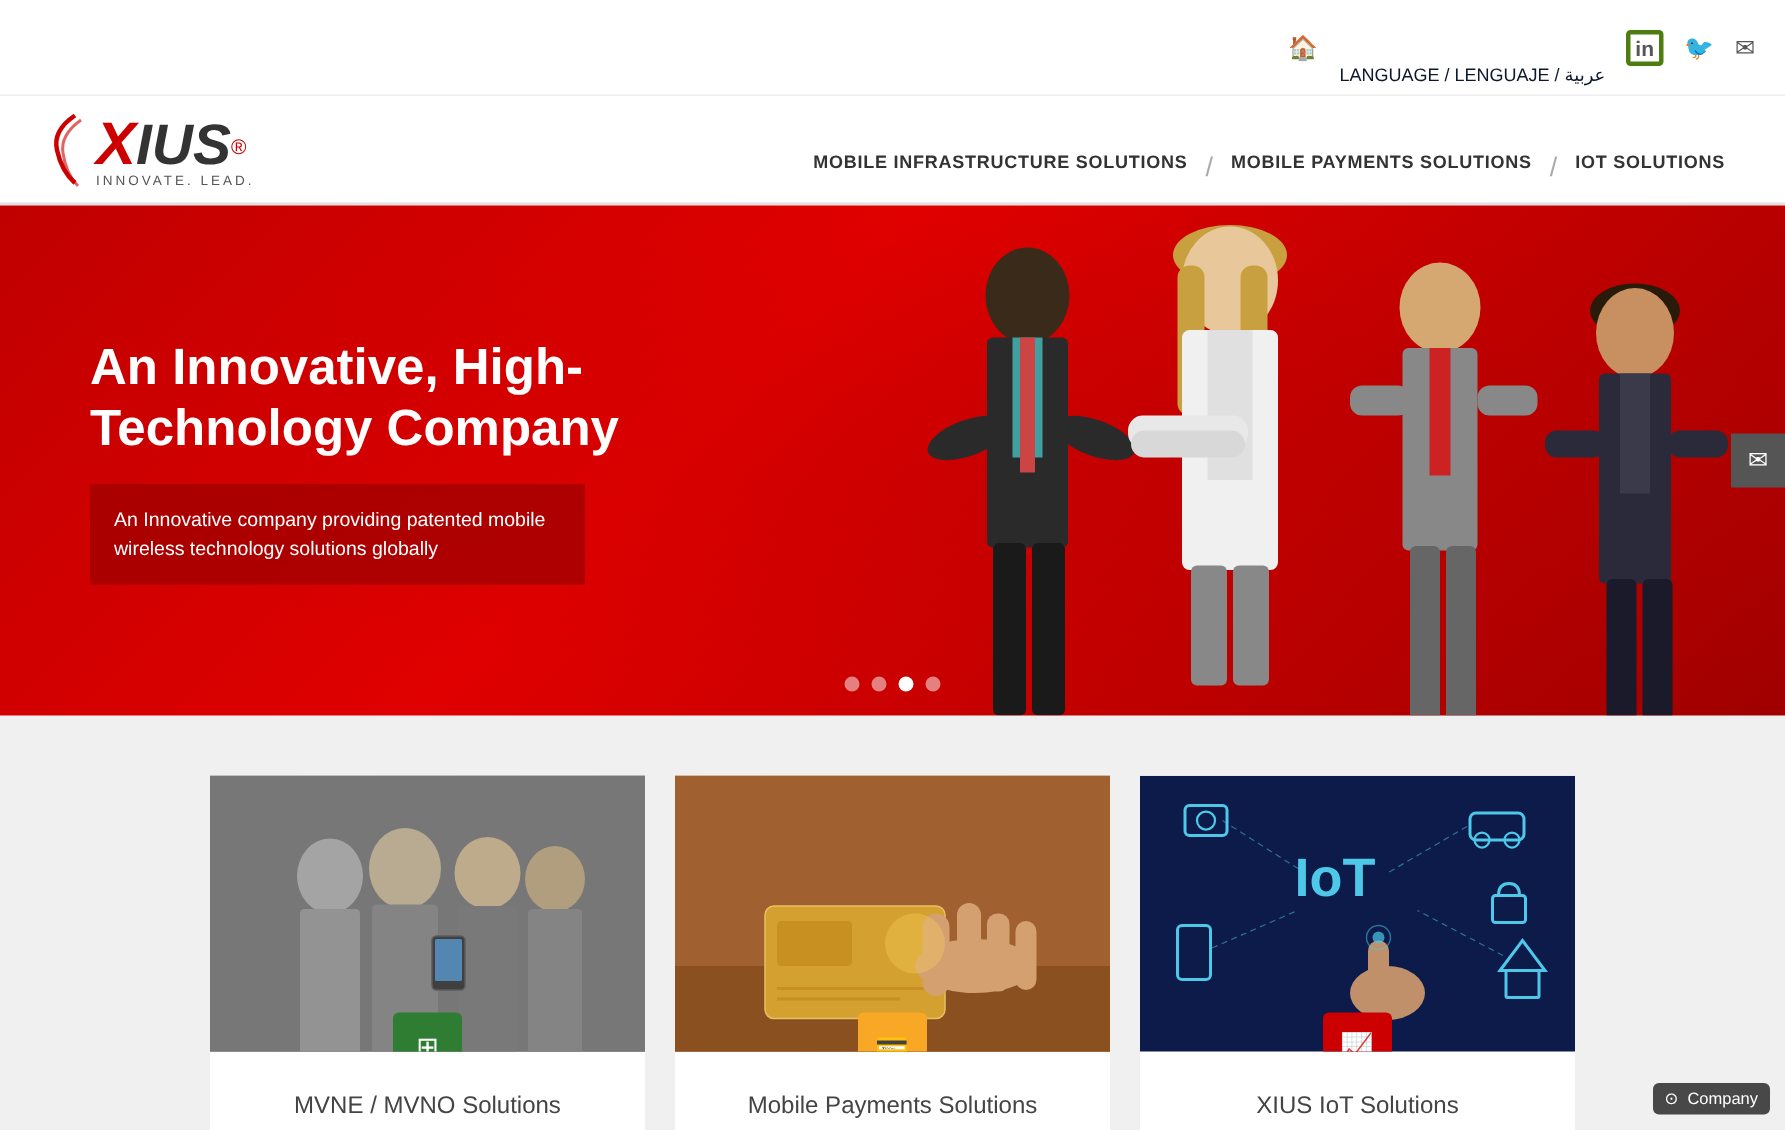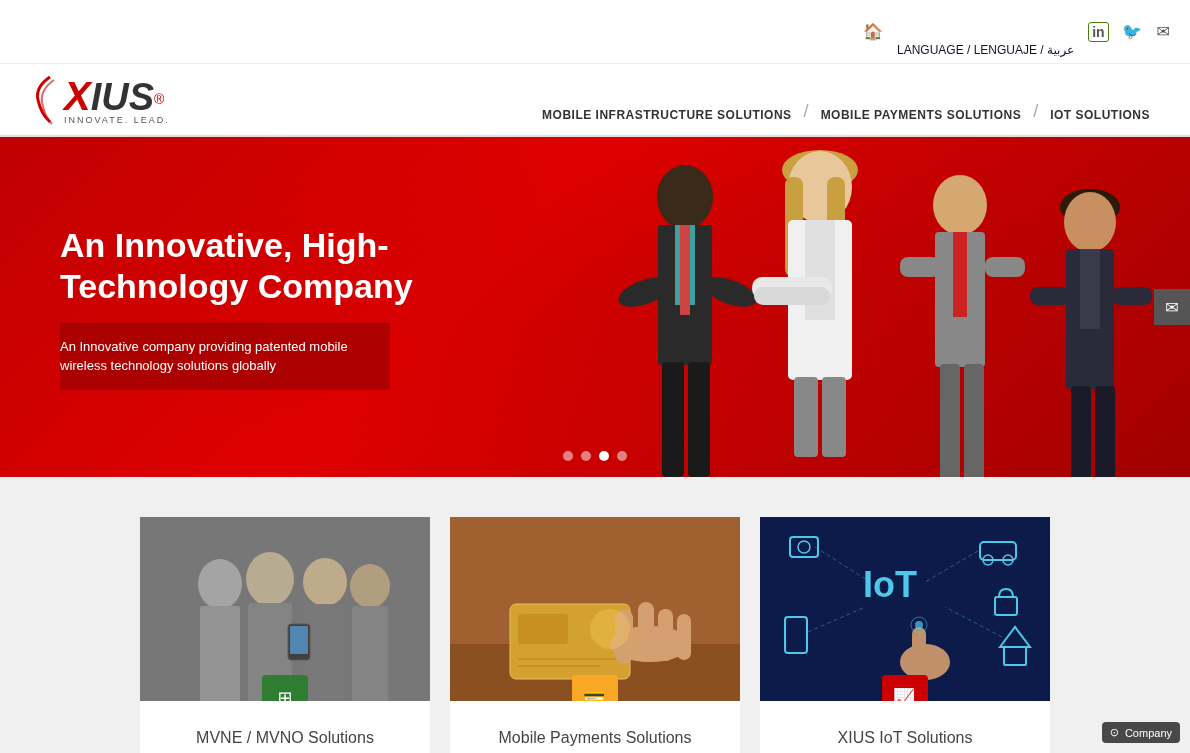--- a/index.html
+++ b/index.html
@@ -48,21 +48,21 @@
       text-align: right;
       margin-top: -4px;
     }
     .logo-swoosh {
       width: 30px;
       height: 55px;
       margin-right: 4px;
     }
     .nav-links {
       display: flex;
-      align-items: flex-end;
+      align-items: flex-start;
       gap: 0;
       margin-top: 24px;
     }
     .nav-link {
       font-size: 12px;
       font-weight: bold;
       color: #333;
       text-decoration: none;
       letter-spacing: 0.5px;
       padding: 0 10px;
@@ -100,21 +100,21 @@
     }
     .hero-title {
       font-size: 34px;
       font-weight: bold;
       color: #fff;
       line-height: 1.2;
       margin-bottom: 16px;
     }
     .hero-desc-box {
       background: rgba(150, 0, 0, 0.65);
-      padding: 14px 0;
+      padding: 14px 16px;
       max-width: 330px;
     }
     .hero-desc {
       font-size: 13px;
       color: #fff;
       line-height: 1.5;
     }
 
     
     .carousel-dots {
@@ -249,21 +249,21 @@
       align-items: flex-end;
       justify-content: flex-end;
     }
   </style>
 </head>
 <body>
 
 <div class="top-bar">
   <span class="top-bar-icon">🏠</span>
   <span class="top-bar-lang">LANGUAGE / LENGUAJE / عربية</span>
-  <span class="top-bar-icon" style="font-size:14px;font-weight:bold;border:1px solid #4d7c0f;padding:1px 3px;border-radius:3px;">in</span>
+  <span class="top-bar-icon" style="font-size:14px;font-weight:bold;border:3px solid #4d7c0f;padding:1px 3px;border-radius:3px;">in</span>
   <span class="top-bar-icon">🐦</span>
   <span class="top-bar-icon">✉</span>
 </div>
 
 <div class="header">
   <div class="logo-area">
     <svg class="logo-swoosh" viewBox="0 0 30 55" xmlns="http://www.w3.org/2000/svg">
       <path d="M 20,5 Q 5,15 8,28 Q 11,42 20,50" stroke="#cc0000" stroke-width="3" fill="none"></path>
       <path d="M 24,8 Q 10,18 12,30 Q 14,44 22,52" stroke="#cc0000" stroke-width="2" fill="none" opacity="0.6"></path>
     </svg>

